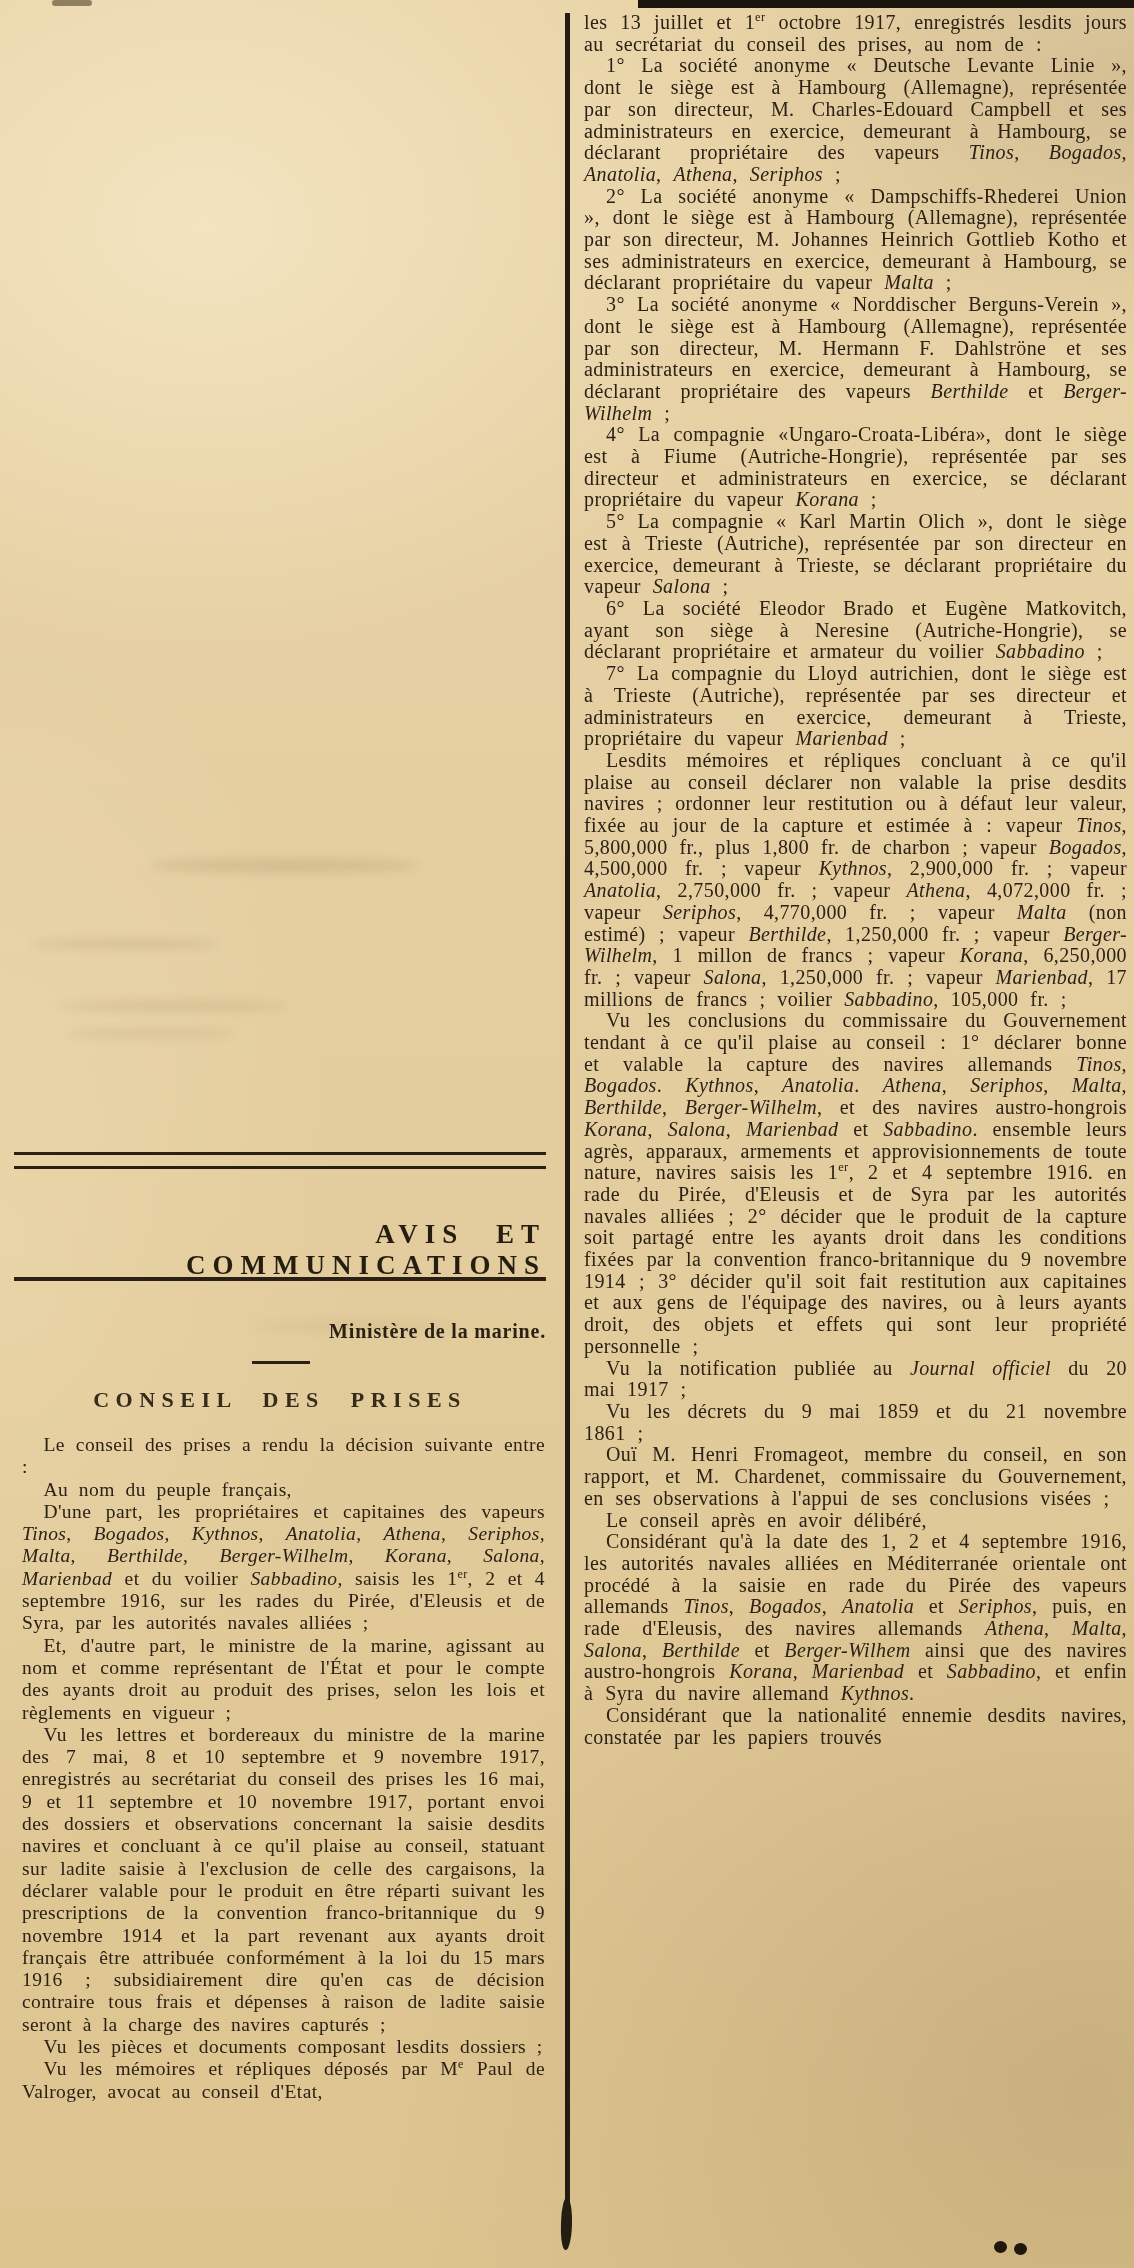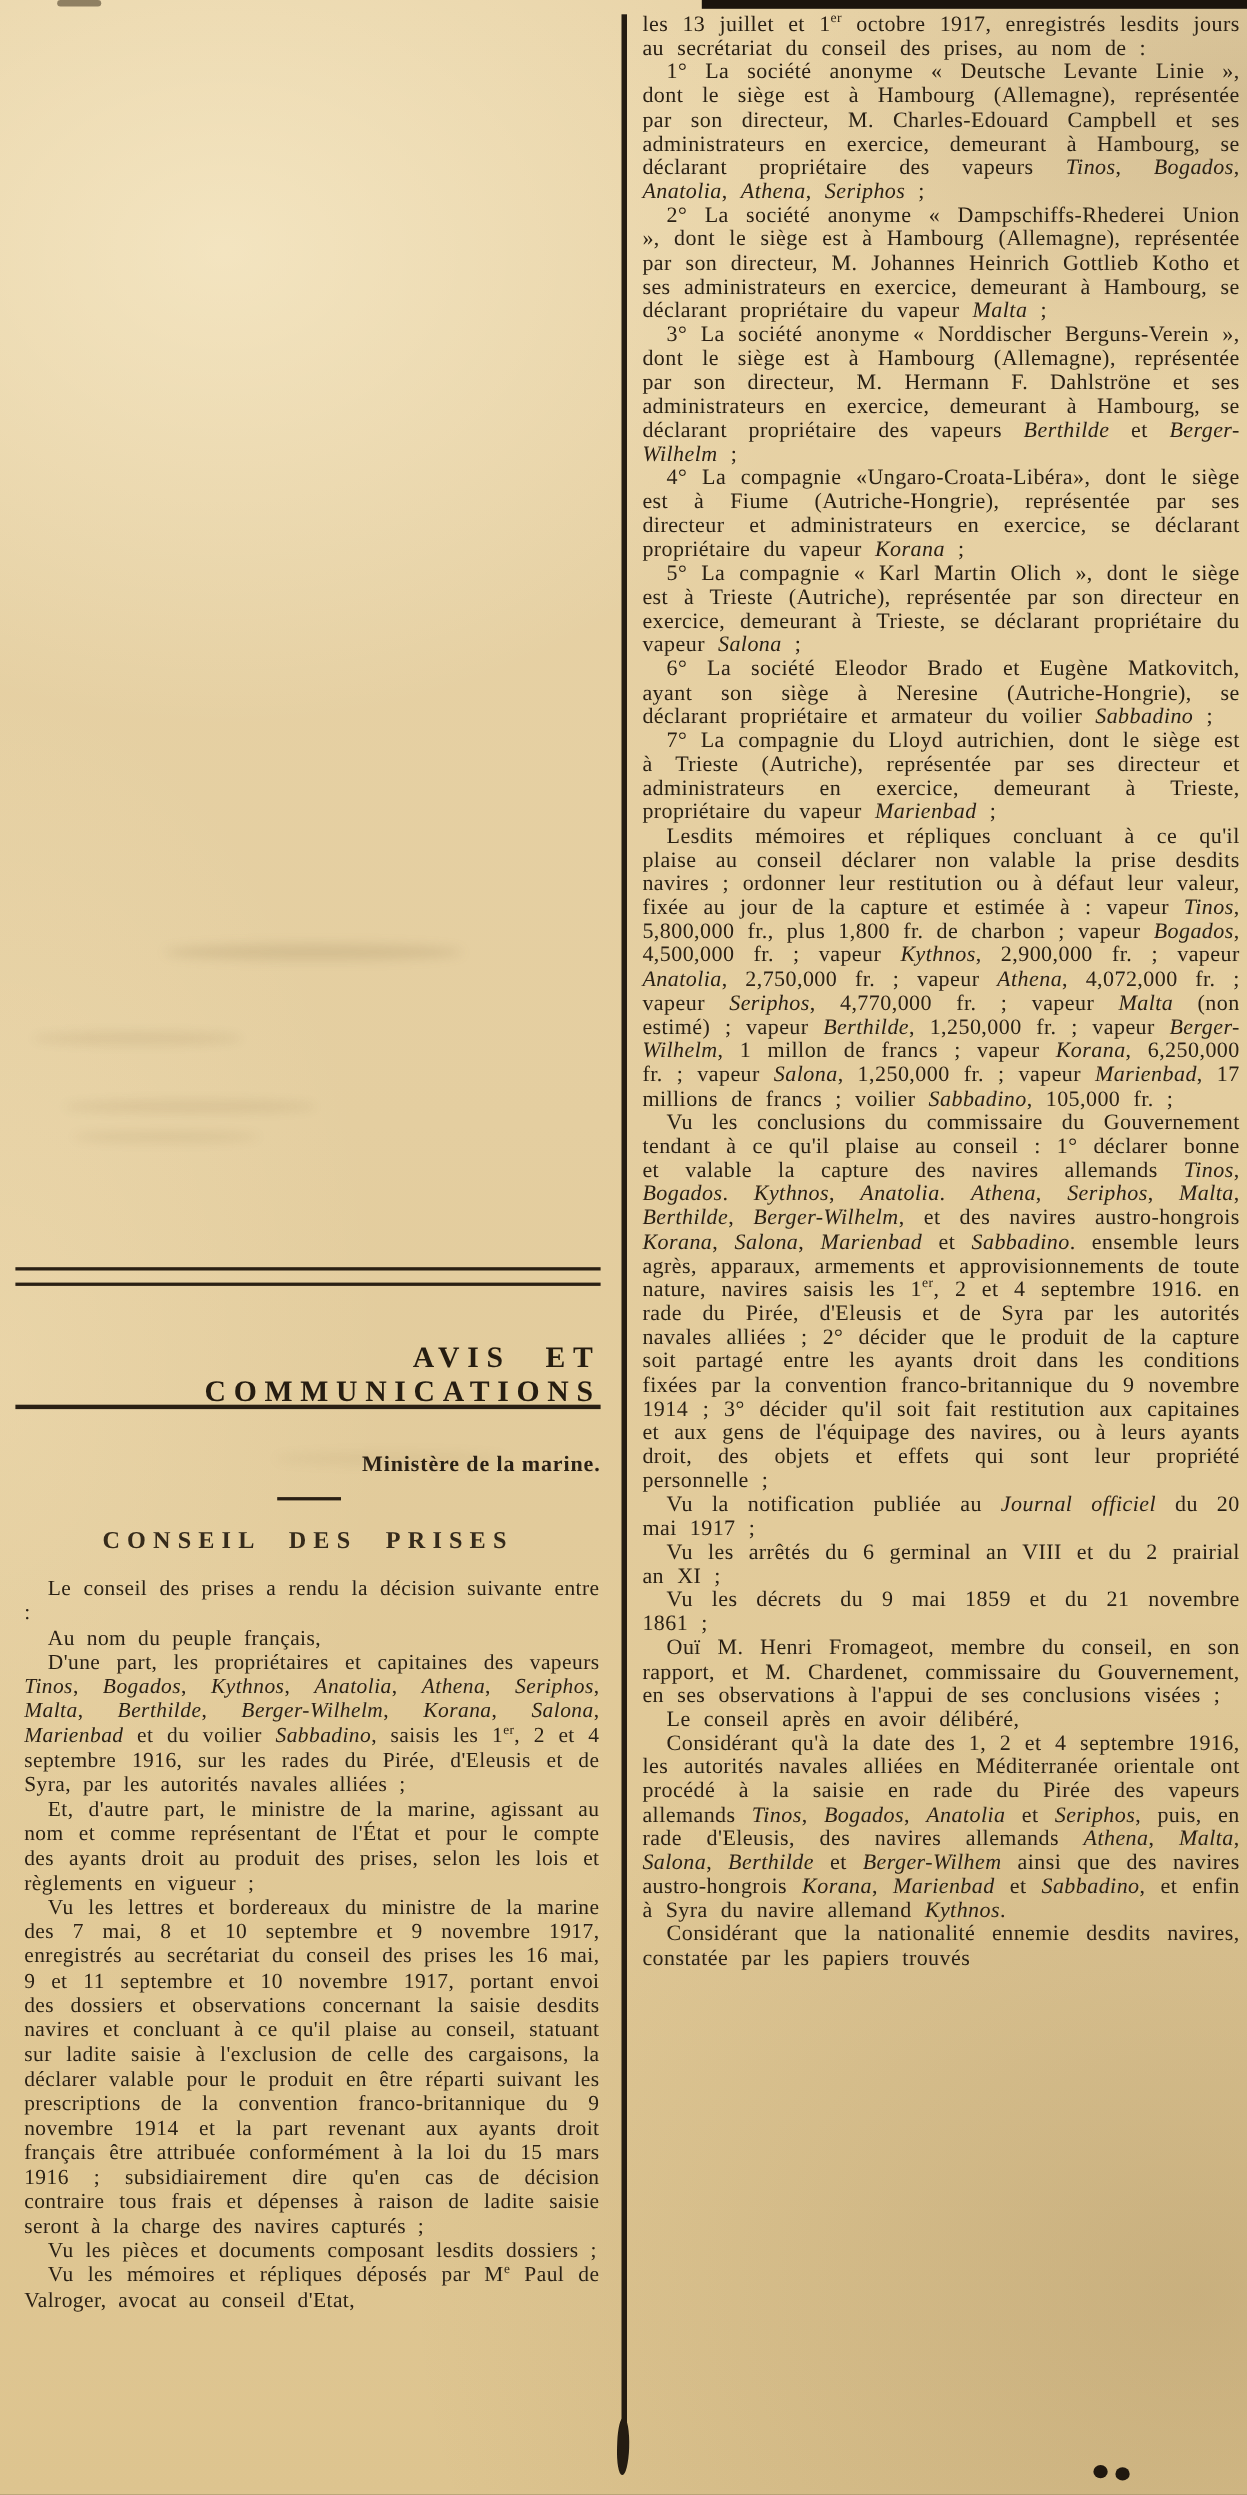--- a/index.html
+++ b/index.html
@@ -104,21 +104,20 @@
     <p class="para">1° La société anonyme « Deutsche Levante Linie », dont le siège est à Hambourg (Allemagne), représentée par son directeur, M. Charles-Edouard Campbell et ses administrateurs en exercice, demeurant à Hambourg, se déclarant propriétaire des vapeurs <span class="it">Tinos</span>, <span class="it">Bogados</span>, <span class="it">Anatolia</span>, <span class="it">Athena</span>, <span class="it">Seriphos</span> ;</p>
     <p class="para">2° La société anonyme « Dampschiffs-Rhederei Union », dont le siège est à Hambourg (Allemagne), représentée par son directeur, M. Johannes Heinrich Gottlieb Kotho et ses administrateurs en exercice, demeurant à Hambourg, se déclarant propriétaire du vapeur <span class="it">Malta</span> ;</p>
     <p class="para">3° La société anonyme « Norddischer Berguns-Verein », dont le siège est à Hambourg (Allemagne), représentée par son directeur, M. Hermann F. Dahlströne et ses administrateurs en exercice, demeurant à Hambourg, se déclarant propriétaire des vapeurs <span class="it">Berthilde</span> et <span class="it">Berger-Wilhelm</span> ;</p>
     <p class="para">4° La compagnie «Ungaro-Croata-Libéra», dont le siège est à Fiume (Autriche-Hongrie), représentée par ses directeur et administrateurs en exercice, se déclarant propriétaire du vapeur <span class="it">Korana</span> ;</p>
     <p class="para">5° La compagnie « Karl Martin Olich », dont le siège est à Trieste (Autriche), représentée par son directeur en exercice, demeurant à Trieste, se déclarant propriétaire du vapeur <span class="it">Salona</span> ;</p>
     <p class="para">6° La société Eleodor Brado et Eugène Matkovitch, ayant son siège à Neresine (Autriche-Hongrie), se déclarant propriétaire et armateur du voilier <span class="it">Sabbadino</span> ;</p>
     <p class="para">7° La compagnie du Lloyd autrichien, dont le siège est à Trieste (Autriche), représentée par ses directeur et administrateurs en exercice, demeurant à Trieste, propriétaire du vapeur <span class="it">Marienbad</span> ;</p>
     <p class="para">Lesdits mémoires et répliques concluant à ce qu'il plaise au conseil déclarer non valable la prise desdits navires ; ordonner leur restitution ou à défaut leur valeur, fixée au jour de la capture et estimée à : vapeur <span class="it">Tinos</span>, 5,800,000 fr., plus 1,800 fr. de charbon ; vapeur <span class="it">Bogados</span>, 4,500,000 fr. ; vapeur <span class="it">Kythnos</span>, 2,900,000 fr. ; vapeur <span class="it">Anatolia</span>, 2,750,000 fr. ; vapeur <span class="it">Athena</span>, 4,072,000 fr. ; vapeur <span class="it">Seriphos</span>, 4,770,000 fr. ; vapeur <span class="it">Malta</span> (non estimé) ; vapeur <span class="it">Berthilde</span>, 1,250,000 fr. ; vapeur <span class="it">Berger-Wilhelm</span>, 1 millon de francs ; vapeur <span class="it">Korana</span>, 6,250,000 fr. ; vapeur <span class="it">Salona</span>, 1,250,000 fr. ; vapeur <span class="it">Marienbad</span>, 17 millions de francs ; voilier <span class="it">Sabbadino</span>, 105,000 fr. ;</p>
     <p class="para">Vu les conclusions du commissaire du Gouvernement tendant à ce qu'il plaise au conseil : 1° déclarer bonne et valable la capture des navires allemands <span class="it">Tinos</span>, <span class="it">Bogados</span>. <span class="it">Kythnos</span>, <span class="it">Anatolia</span>. <span class="it">Athena</span>, <span class="it">Seriphos</span>, <span class="it">Malta</span>, <span class="it">Berthilde</span>, <span class="it">Berger-Wilhelm</span>, et des navires austro-hongrois <span class="it">Korana</span>, <span class="it">Salona</span>, <span class="it">Marienbad</span> et <span class="it">Sabbadino</span>. ensemble leurs agrès, apparaux, armements et approvisionnements de toute nature, navires saisis les 1<span class="sup">er</span>, 2 et 4 septembre 1916. en rade du Pirée, d'Eleusis et de Syra par les autorités navales alliées ; 2° décider que le produit de la capture soit partagé entre les ayants droit dans les conditions fixées par la convention franco-britannique du 9 novembre 1914 ; 3° décider qu'il soit fait restitution aux capitaines et aux gens de l'équipage des navires, ou à leurs ayants droit, des objets et effets qui sont leur propriété personnelle ;</p>
     <p class="para">Vu la notification publiée au <span class="it">Journal officiel</span> du 20 mai 1917 ;</p>
-    <p class="para">Vu les arrêtés du 6 germinal an VIII et du 2 prairial an XI ;</p>
     <p class="para">Vu les décrets du 9 mai 1859 et du 21 novembre 1861 ;</p>
     <p class="para">Ouï M. Henri Fromageot, membre du conseil, en son rapport, et M. Chardenet, commissaire du Gouvernement, en ses observations à l'appui de ses conclusions visées ;</p>
     <p class="para">Le conseil après en avoir délibéré,</p>
     <p class="para">Considérant qu'à la date des 1, 2 et 4 septembre 1916, les autorités navales alliées en Méditerranée orientale ont procédé à la saisie en rade du Pirée des vapeurs allemands <span class="it">Tinos</span>, <span class="it">Bogados</span>, <span class="it">Anatolia</span> et <span class="it">Seriphos</span>, puis, en rade d'Eleusis, des navires allemands <span class="it">Athena</span>, <span class="it">Malta</span>, <span class="it">Salona</span>, <span class="it">Berthilde</span> et <span class="it">Berger-Wilhem</span> ainsi que des navires austro-hongrois <span class="it">Korana</span>, <span class="it">Marienbad</span> et <span class="it">Sabbadino</span>, et enfin à Syra du navire allemand <span class="it">Kythnos</span>.</p>
     <p class="para">Considérant que la nationalité ennemie desdits navires, constatée par les papiers trouvés</p>
   </div>
 
   <div class="dot d1"></div>
   <div class="dot d2"></div>
 

